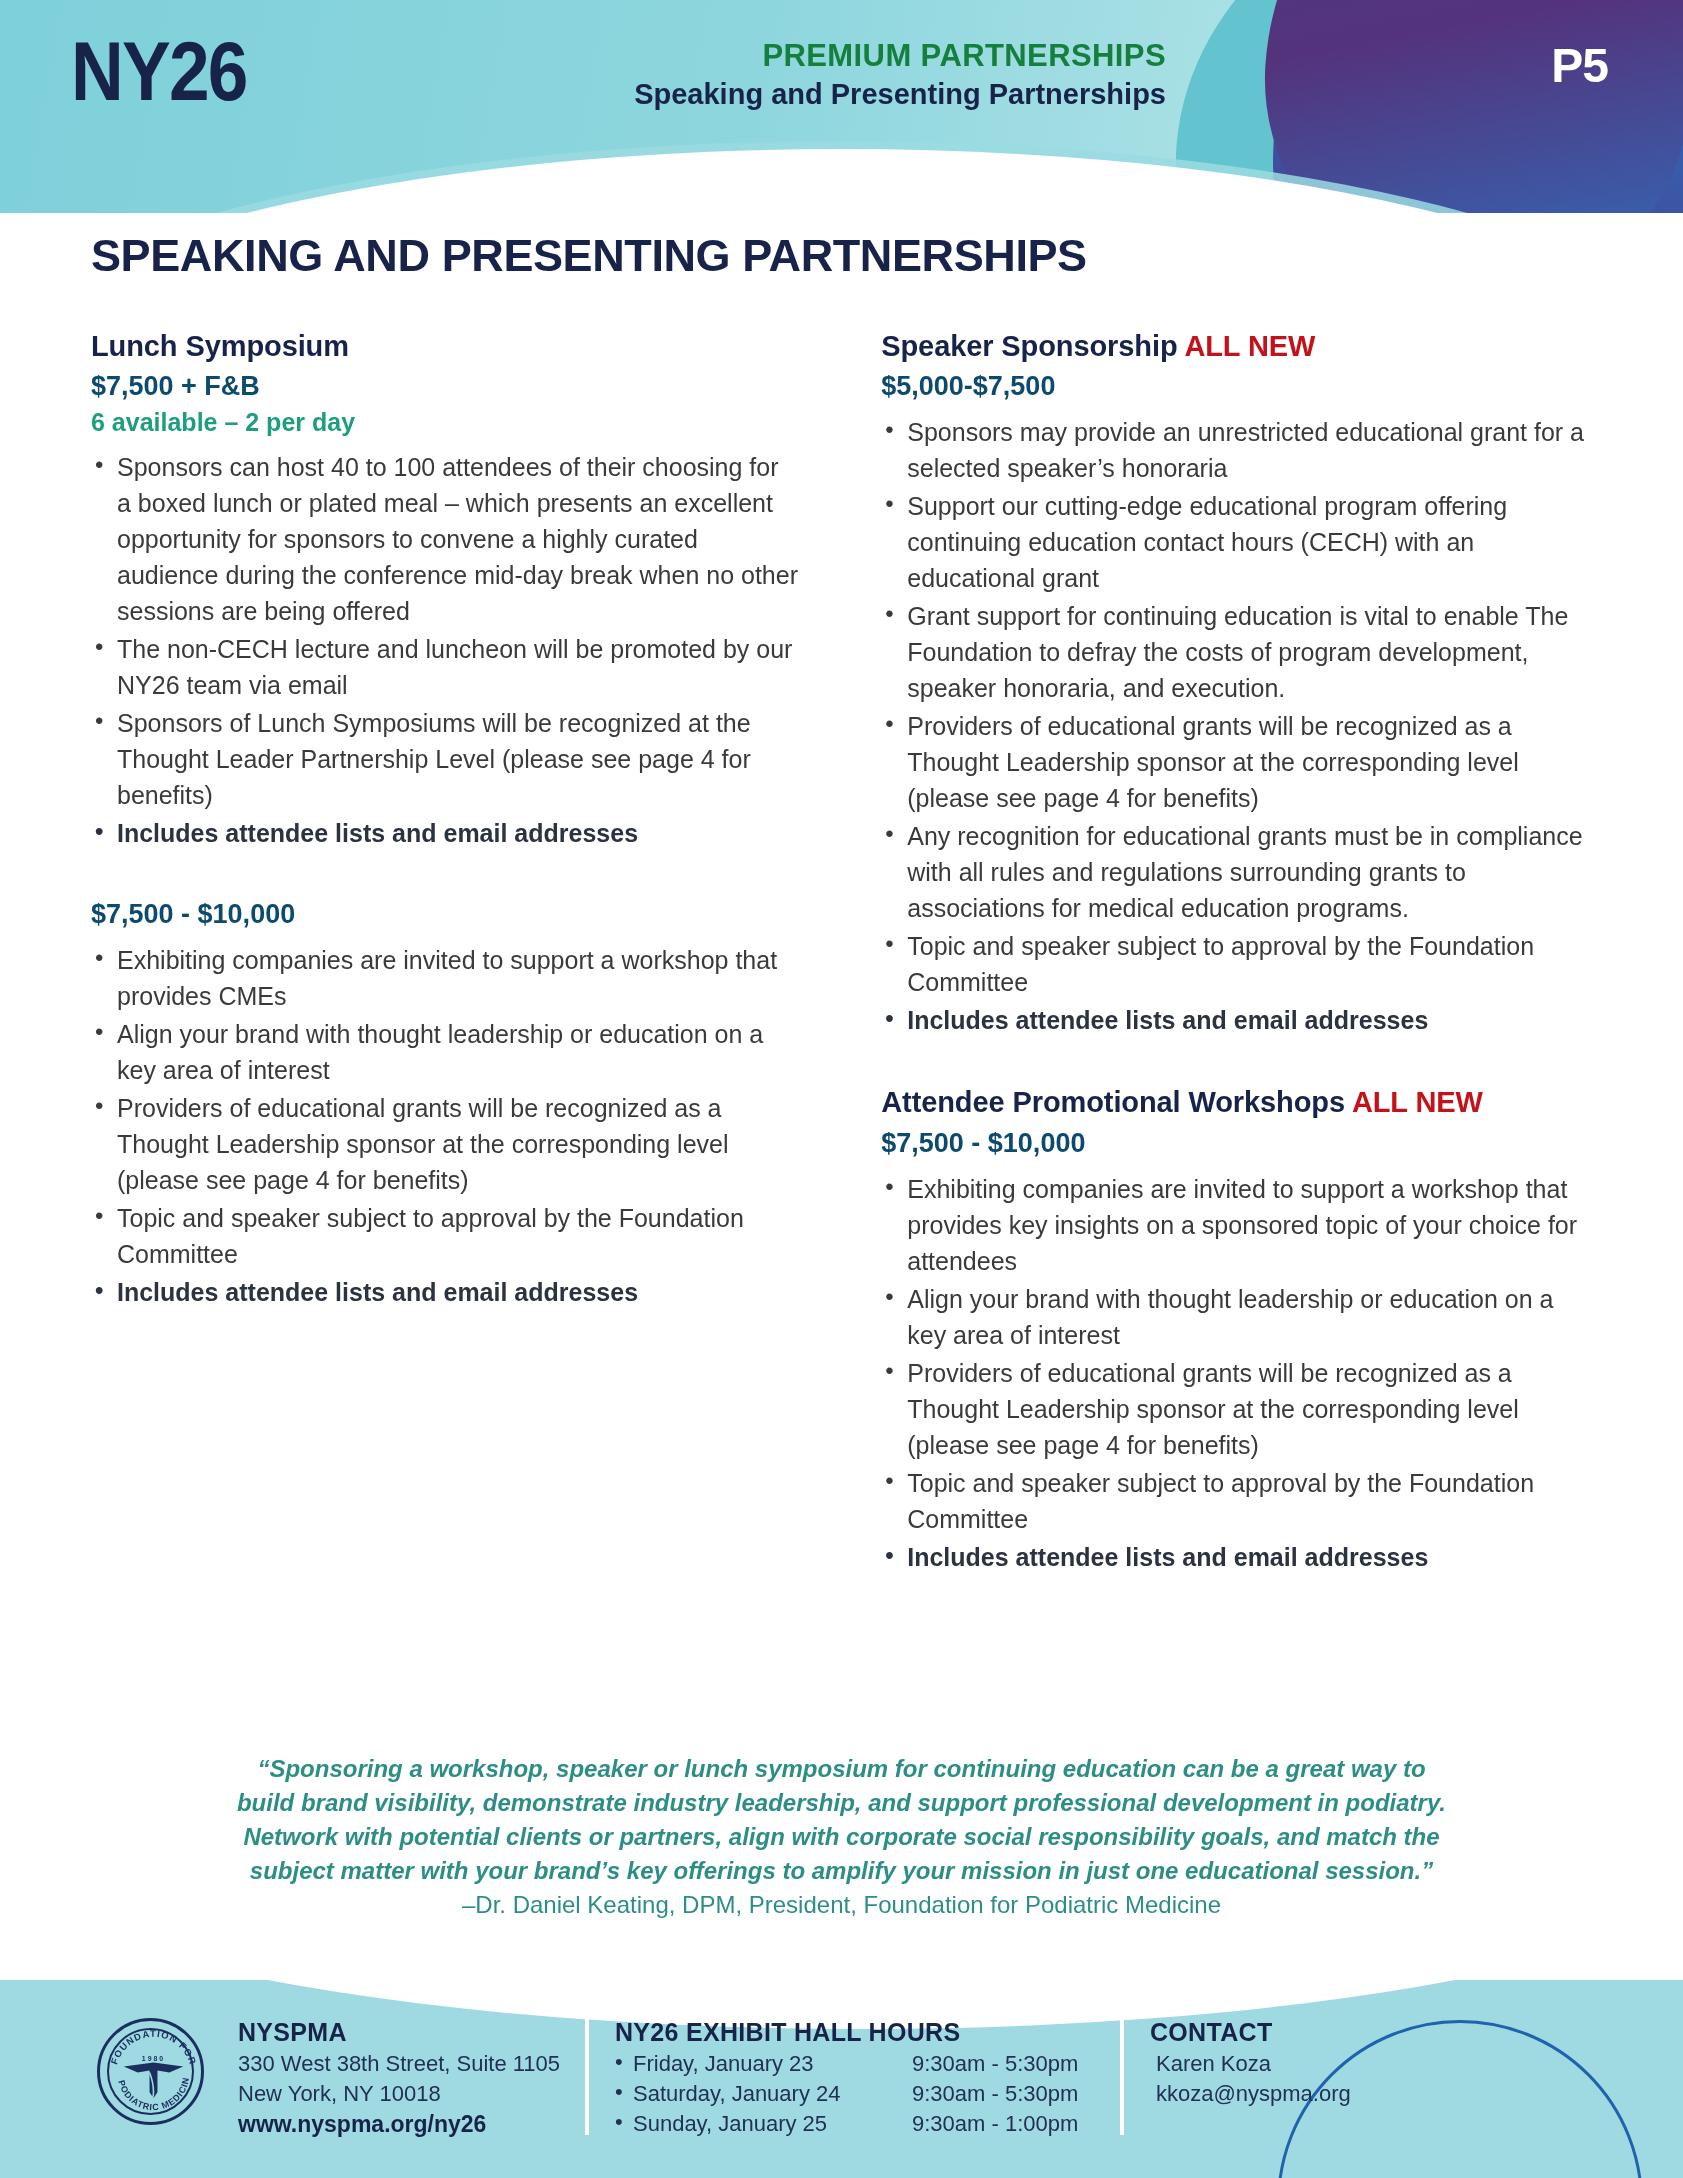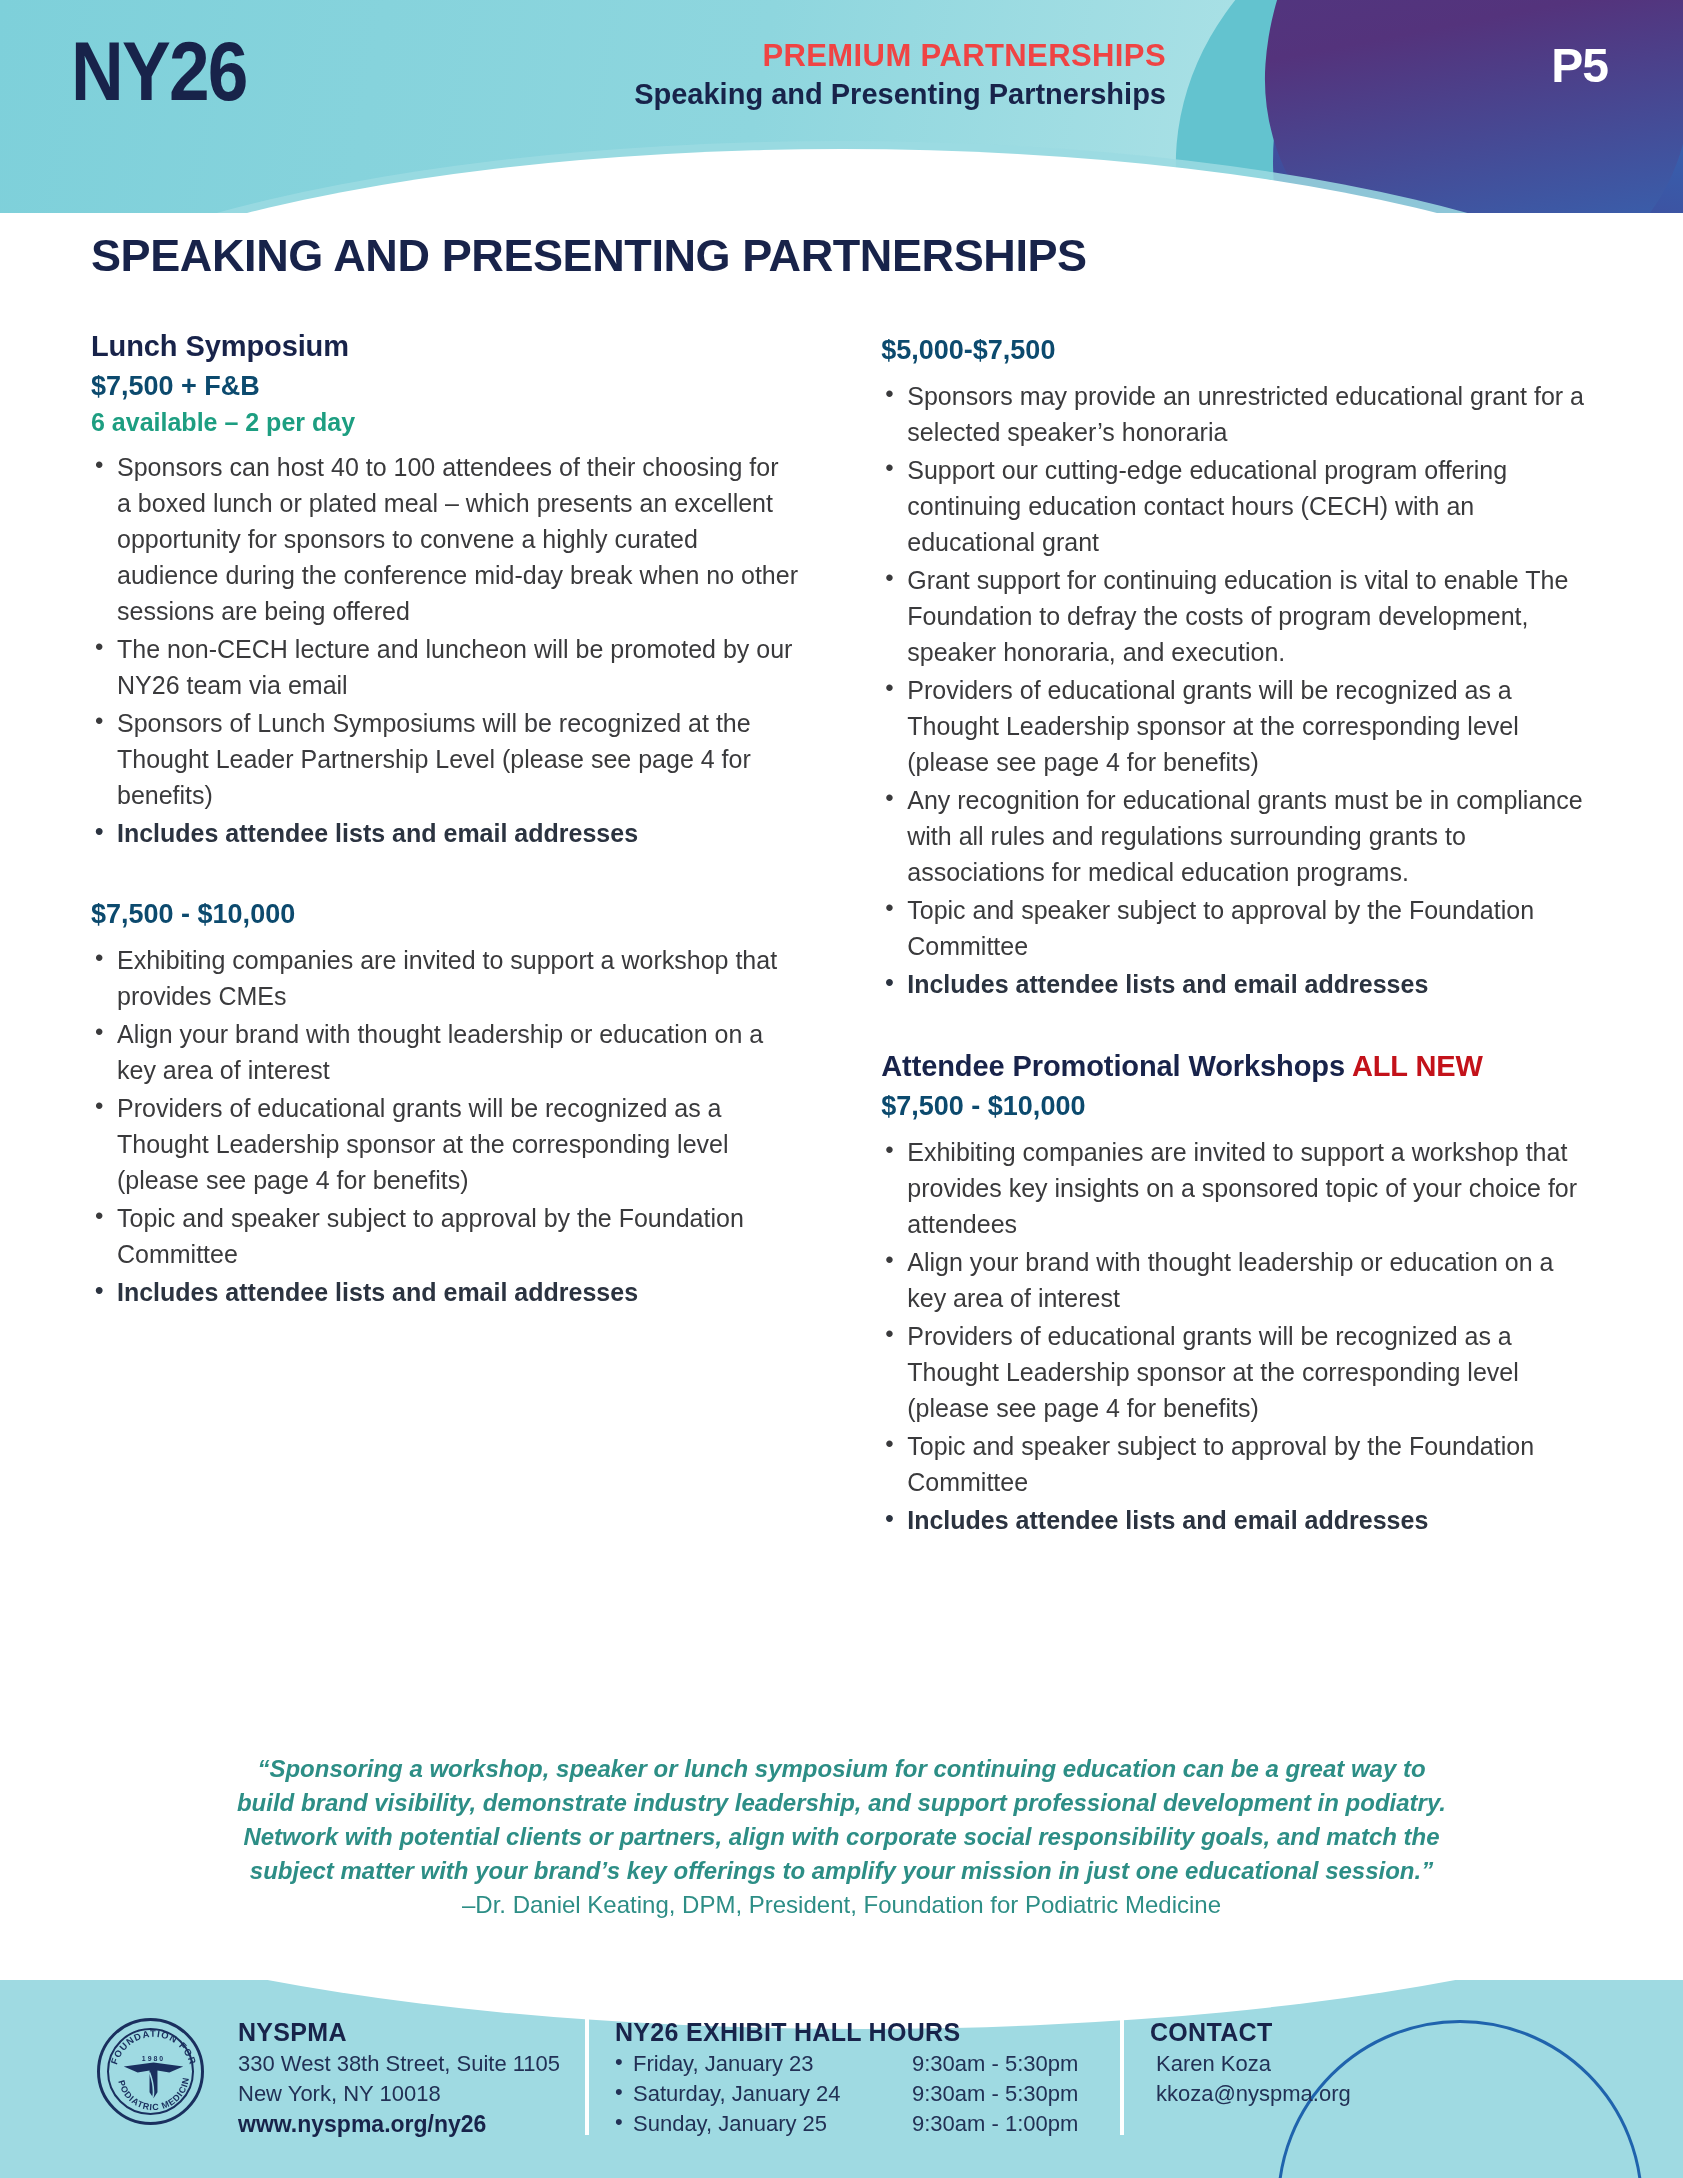--- a/index.html
+++ b/index.html
@@ -53,21 +53,21 @@
   .brand {
     position:absolute; left:71px; top:24px;
     font-size:83px; font-weight:bold; letter-spacing:-2px;
     color:#18234a; font-family:"Liberation Sans", sans-serif;
     transform:scaleX(.88); transform-origin:left center;
   }
   .header-titles {
     position:absolute; left:0; top:38px; width:1376px;
     text-align:right; padding-right:210px;
   }
-  .header-line1 { font-size:31px; font-weight:bold; letter-spacing:0.4px; color:#ef4444; }
+  .header-line1 { font-size:31px; font-weight:bold; letter-spacing:0.4px; color:#15803d; }
   .header-line2 { font-size:29px; font-weight:bold; margin-top:4px; color:#18234a; }
   .page-badge {
     position:absolute; right:75px; top:38px;
     font-size:48px; font-weight:bold; color:#ffffff; letter-spacing:-1px;
   }
 
   
   .main { position:absolute; left:0; top:230px; width:1683px; }
   .page-title {
     margin-left:91px; font-size:45px; font-weight:bold;
@@ -208,20 +208,21 @@
             <li>Exhibiting companies are invited to support a workshop that provides CMEs</li>
             <li>Align your brand with thought leadership or education on a key area of interest</li>
             <li>Providers of educational grants will be recognized as a Thought Leadership sponsor at the corresponding level (please see page 4 for benefits)</li>
             <li>Topic and speaker subject to approval by the Foundation Committee</li>
             <li class="bold">Includes attendee lists and email addresses</li>
           </ul>
         </div>
       </div>
     <div class="col right" id="right-col">
         <div class="block">
+          <div class="block-title"><span>Speaker Sponsorship</span> <span class="allnew">ALL NEW</span></div>
           <div class="block-price">$5,000-$7,500</div>
           <ul class="bullets">
             <li>Sponsors may provide an unrestricted educational grant for a selected speaker’s honoraria</li>
             <li>Support our cutting-edge educational program offering continuing education contact hours (CECH) with an educational grant</li>
             <li>Grant support for continuing education is vital to enable The Foundation to defray the costs of program development, speaker honoraria, and execution.</li>
             <li>Providers of educational grants will be recognized as a Thought Leadership sponsor at the corresponding level (please see page 4 for benefits)</li>
             <li>Any recognition for educational grants must be in compliance with all rules and regulations surrounding grants to associations for medical education programs.</li>
             <li>Topic and speaker subject to approval by the Foundation Committee</li>
             <li class="bold">Includes attendee lists and email addresses</li>
           </ul>

